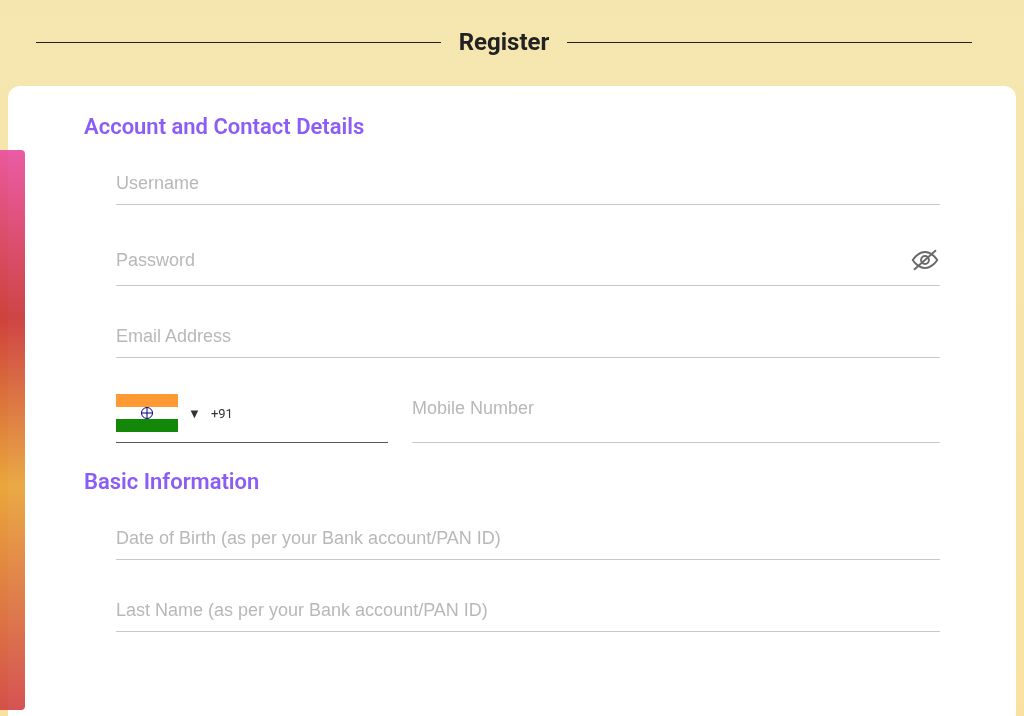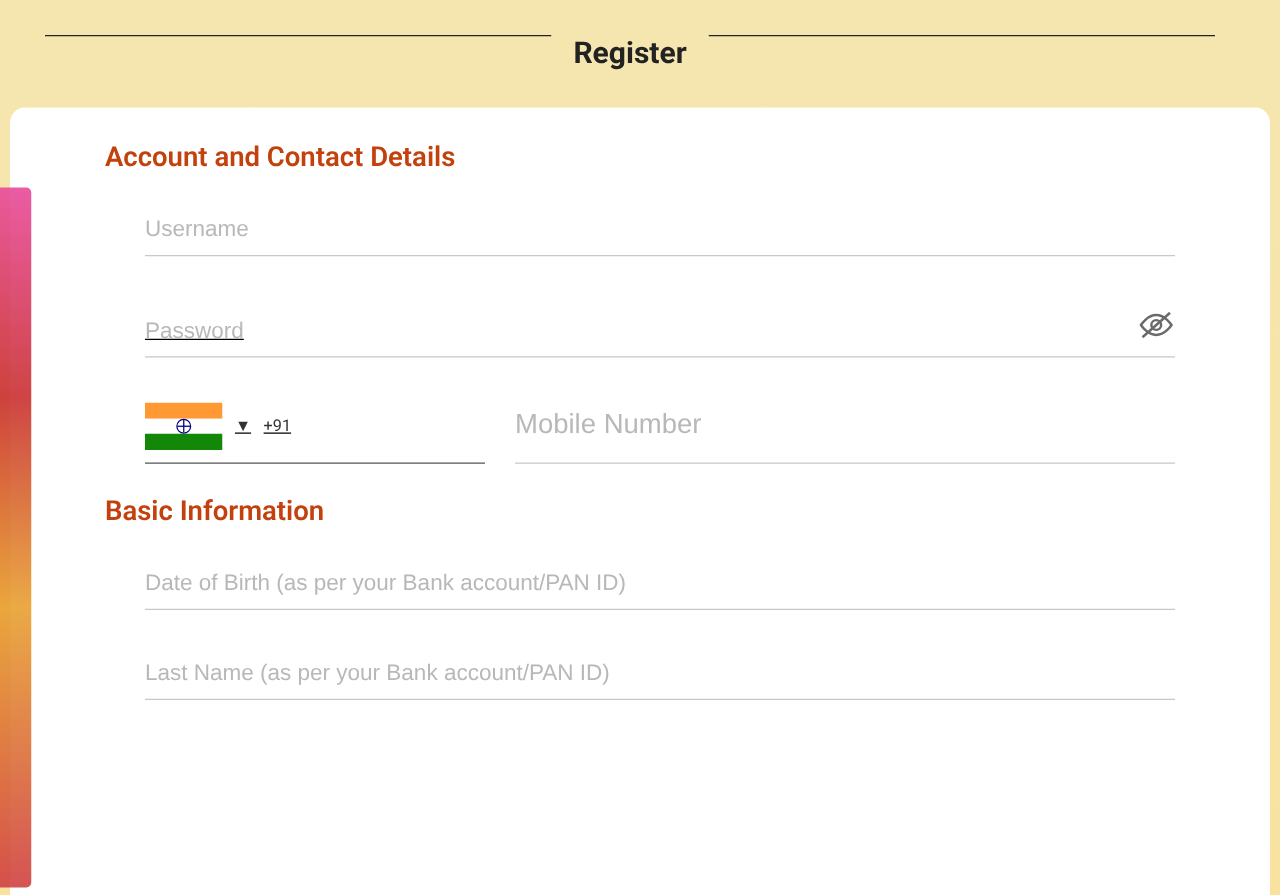--- a/index.html
+++ b/index.html
@@ -16,20 +16,21 @@
   left: 0;
   top: 150px;
   width: 25px;
   height: 560px;
   background: linear-gradient(180deg, #e84a9a 0%, #c93030 30%, #e8a030 60%, #d04040 100%);
   opacity: 0.9;
   border-radius: 0 4px 4px 0;
 }
 .header-line {
   display: flex;
+  align-items: center;
   justify-content: center;
   padding: 28px 52px 0 36px;
 }
 .header-line .line {
   flex: 1;
   height: 1px;
   background: #222;
 }
 .header-line .title {
   font-size: 24px;
@@ -40,45 +41,44 @@
 .card {
   margin: 30px 8px 0 8px;
   background: #fff;
   border-radius: 12px;
   padding: 28px 76px 60px 76px;
   min-height: 640px;
 }
 .section-heading {
   font-size: 22px;
   font-weight: 600;
-  color: #c2410c;
+  color: #8b5cf6;
   margin-bottom: 20px;
 }
 .fields-wrap {
   padding-left: 32px;
-  text-decoration: underline;
 }
 .field-row {
   position: relative;
   border-bottom: 1px solid #c8c8c8;
   margin-bottom: 26px;
   padding: 14px 0 10px 0;
 }
 .field-row input {
   width: 100%;
   border: none;
   outline: none;
   font-size: 18px;
   color: #333;
   background: transparent;
 }
 .field-row input::placeholder {
   color: #b8b8b8;
 }
-.password-row { display: flex; align-items: flex-end; }
+.password-row { display: flex; align-items: center; }
 .password-row input { flex: 1; }
 .eye-icon {
   width: 30px;
   height: 30px;
   display: inline-flex;
   align-items: center;
   justify-content: center;
   cursor: pointer;
   margin-left: 8px;
 }
@@ -124,21 +124,21 @@
 .dial-code { font-size: 13px; color: #333; }
 .mobile-field {
   flex: 1;
   border-bottom: 1px solid #c8c8c8;
   padding: 14px 0 10px 0;
 }
 .mobile-field input {
   width: 100%;
   border: none;
   outline: none;
-  font-size: 22px;
+  font-size: 18px;
   background: transparent;
 }
 .mobile-field input::placeholder { color: #b8b8b8; }
 .section-heading.second { margin-top: 20px; }
 </style>
 </head>
 <body>
 
 <div class="bg-decor"></div>
 
@@ -162,20 +162,23 @@
       <input type="password" placeholder="Password" style="">
       <span class="eye-icon">
         <svg viewBox="0 0 24 18" fill="none" stroke="#6a6a6a" stroke-width="1.6">
           <path d="M2 9 C2 9 6 2.5 12 2.5 C18 2.5 22 9 22 9 C22 9 18 15.5 12 15.5 C6 15.5 2 9 2 9 Z"></path>
           <circle cx="12" cy="9" r="3.2"></circle>
           <line x1="3" y1="17" x2="21" y2="1"></line>
         </svg>
       </span>
     </div>
 
+    <div class="field-row">
+      <input type="text" placeholder="Email Address" style="">
+    </div>
 
     <div class="phone-group">
       <div class="country-sel">
         <div class="flag">
           <div class="stripe saffron"></div>
           <div class="stripe white">
               <div class="chakra"></div>
             </div>
           <div class="stripe green"></div>
         </div>

